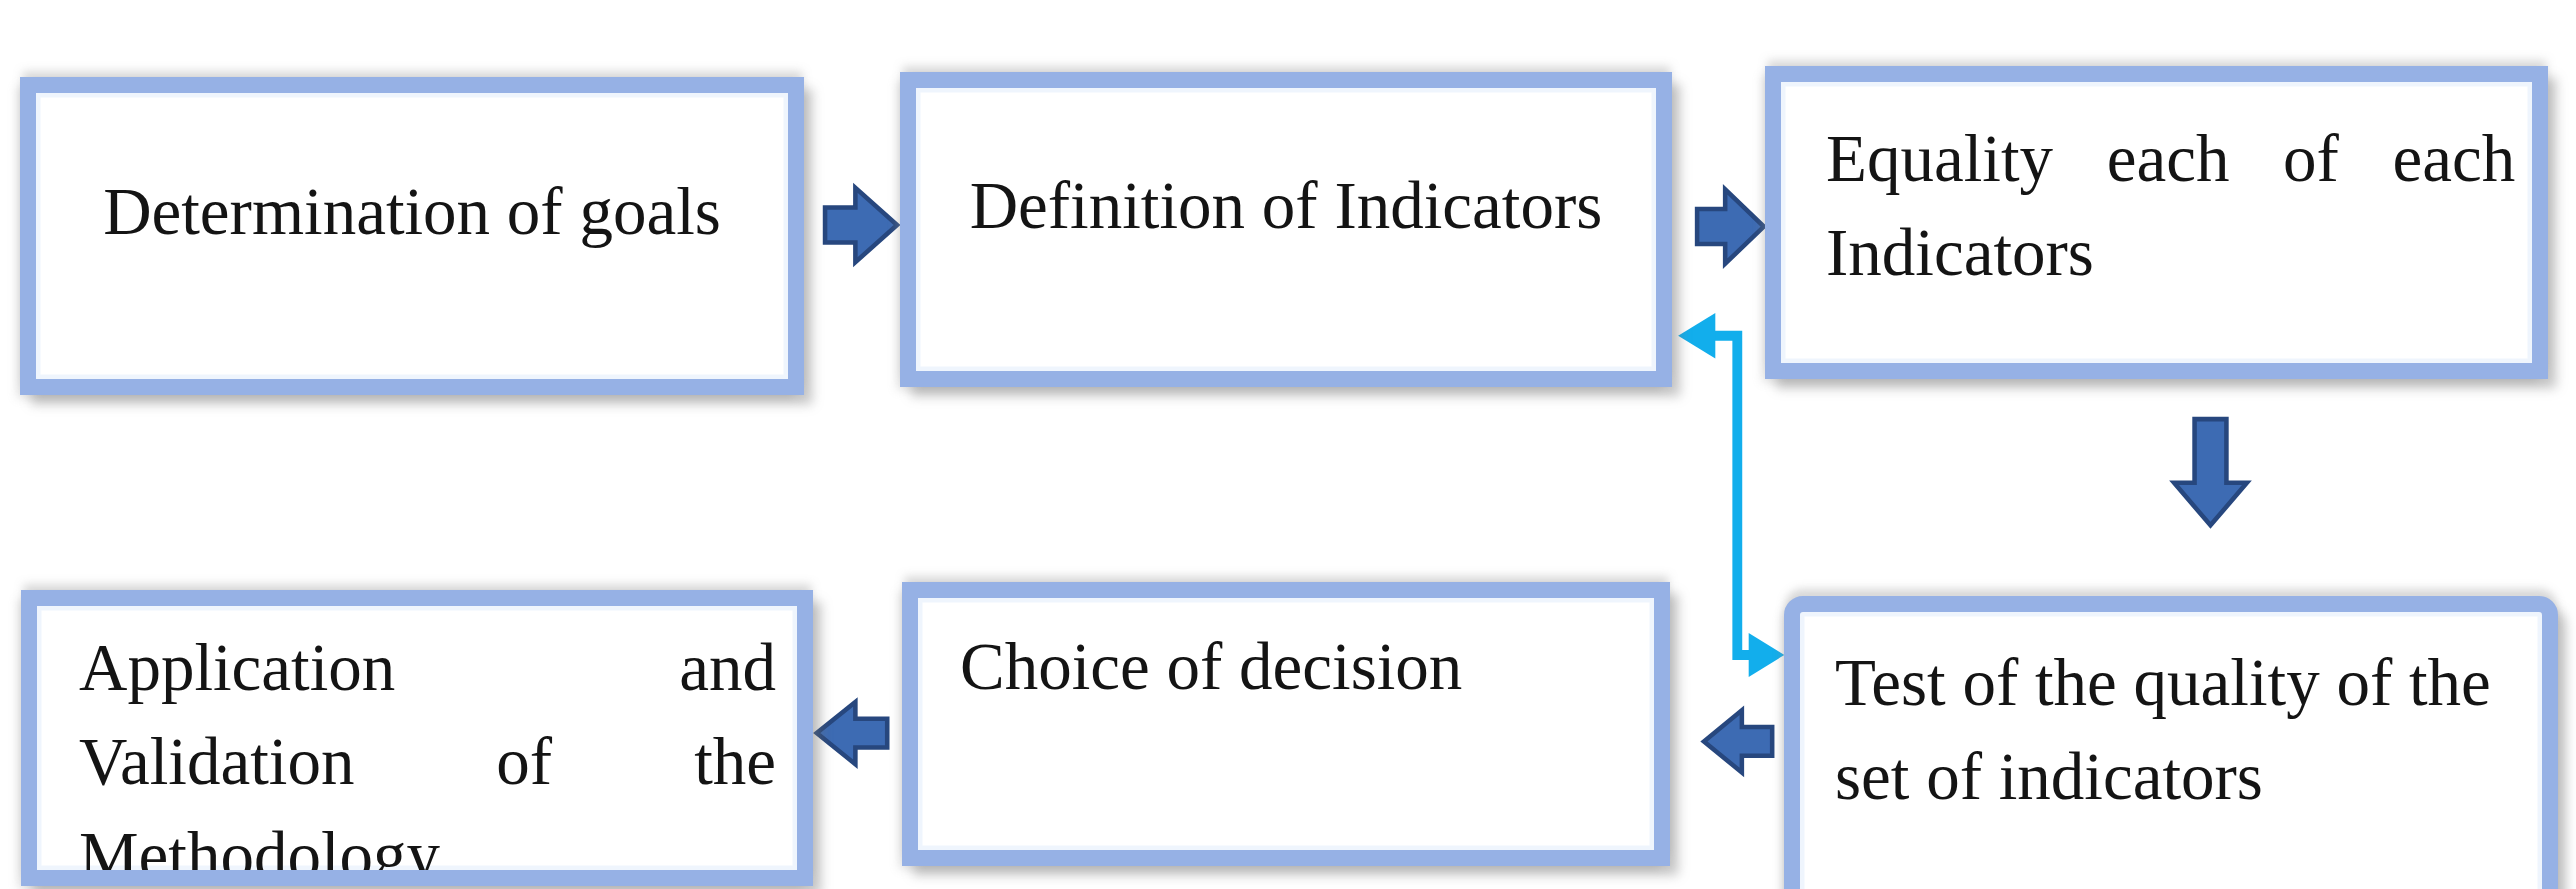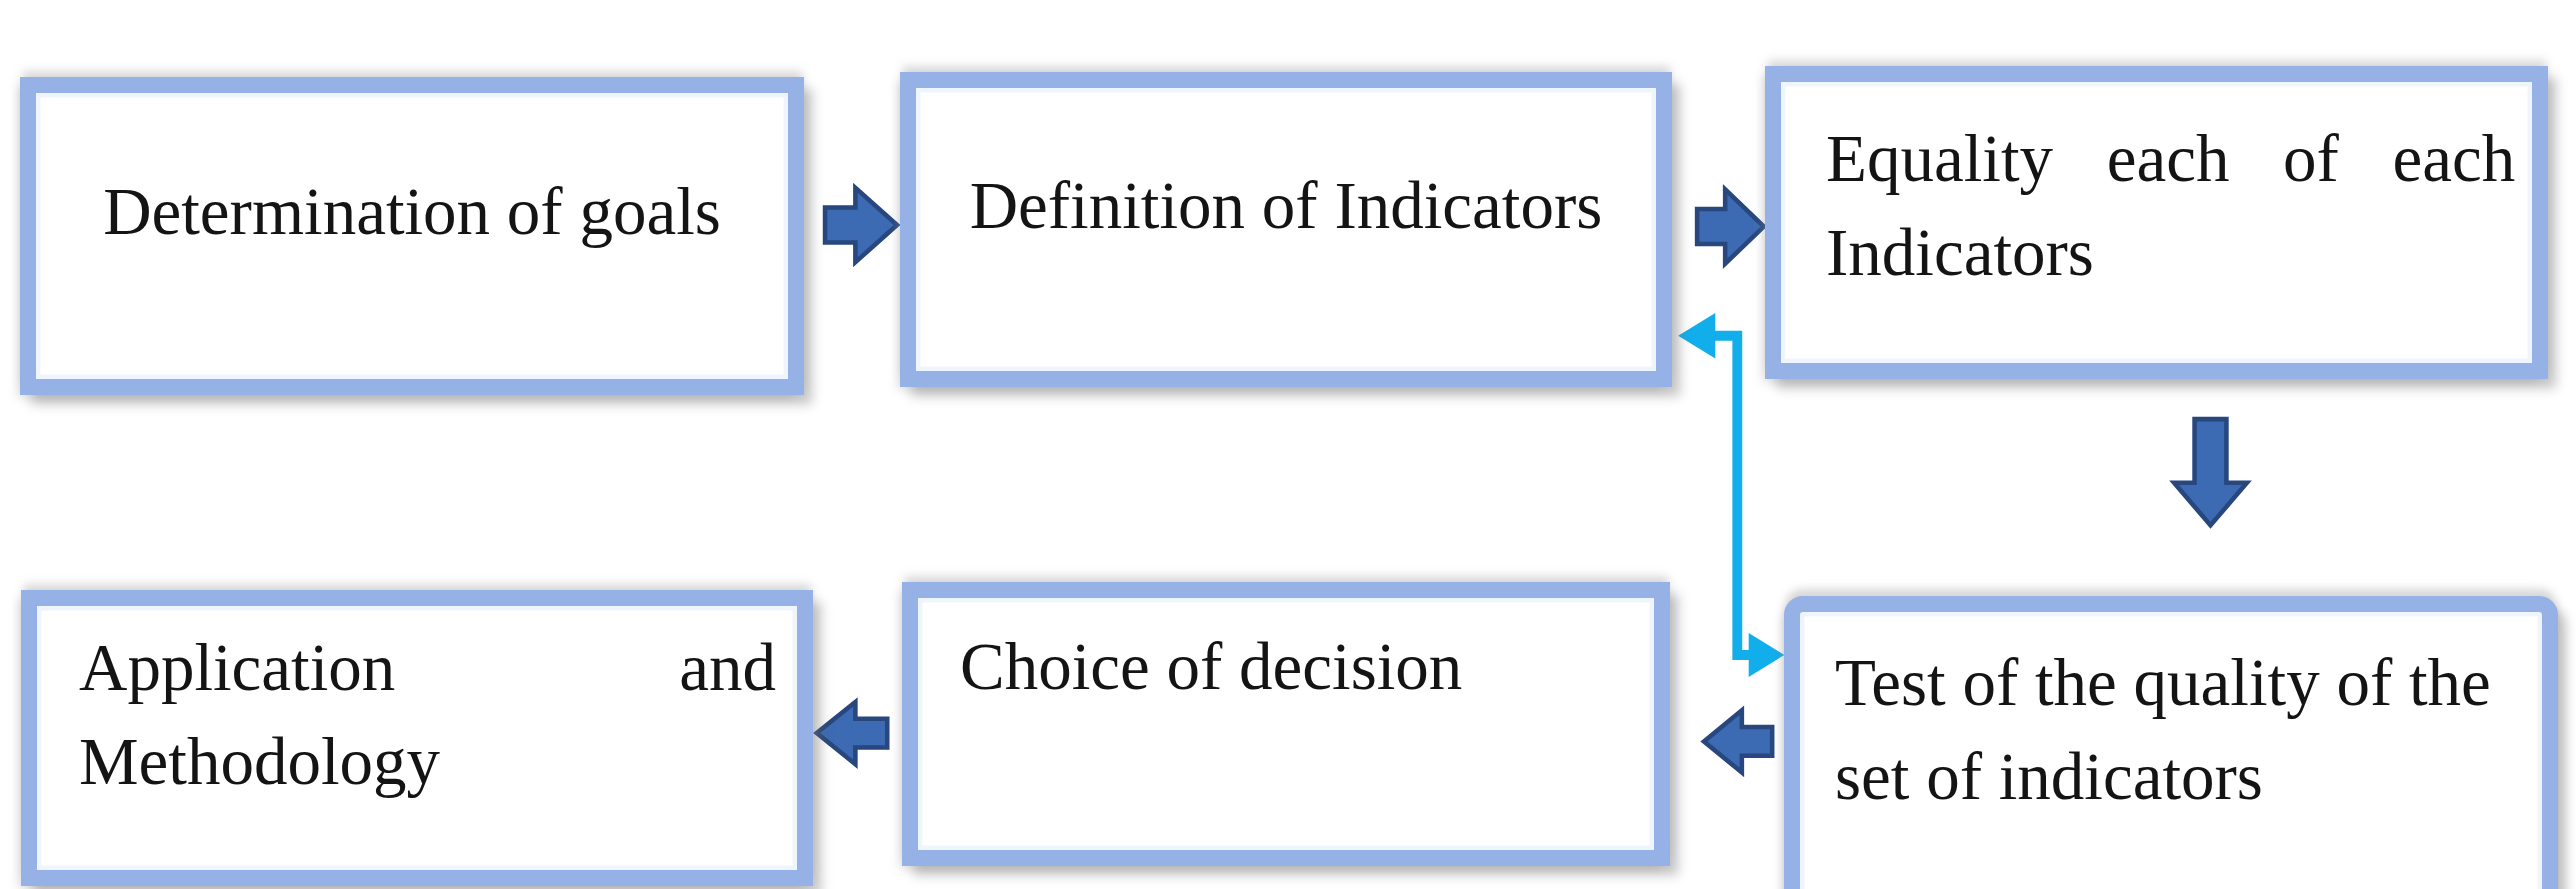--- a/index.html
+++ b/index.html
@@ -103,20 +103,21 @@
     <div class="label">Definition of Indicators</div>
   </div>
 
   <div class="box" id="box-equality">
     <div class="line justified">Equality each of each</div>
     <div class="line">Indicators</div>
   </div>
 
   <div class="box" id="box-application">
     <div class="line justified">Application and</div>
+    <div class="line justified">Validation of the</div>
     <div class="line">Methodology</div>
   </div>
 
   <div class="box" id="box-choice">
     <div class="line">Choice of decision</div>
   </div>
 
   <div class="box" id="box-quality">
     <div class="line">Test of the quality of the</div>
     <div class="line">set of indicators</div>

